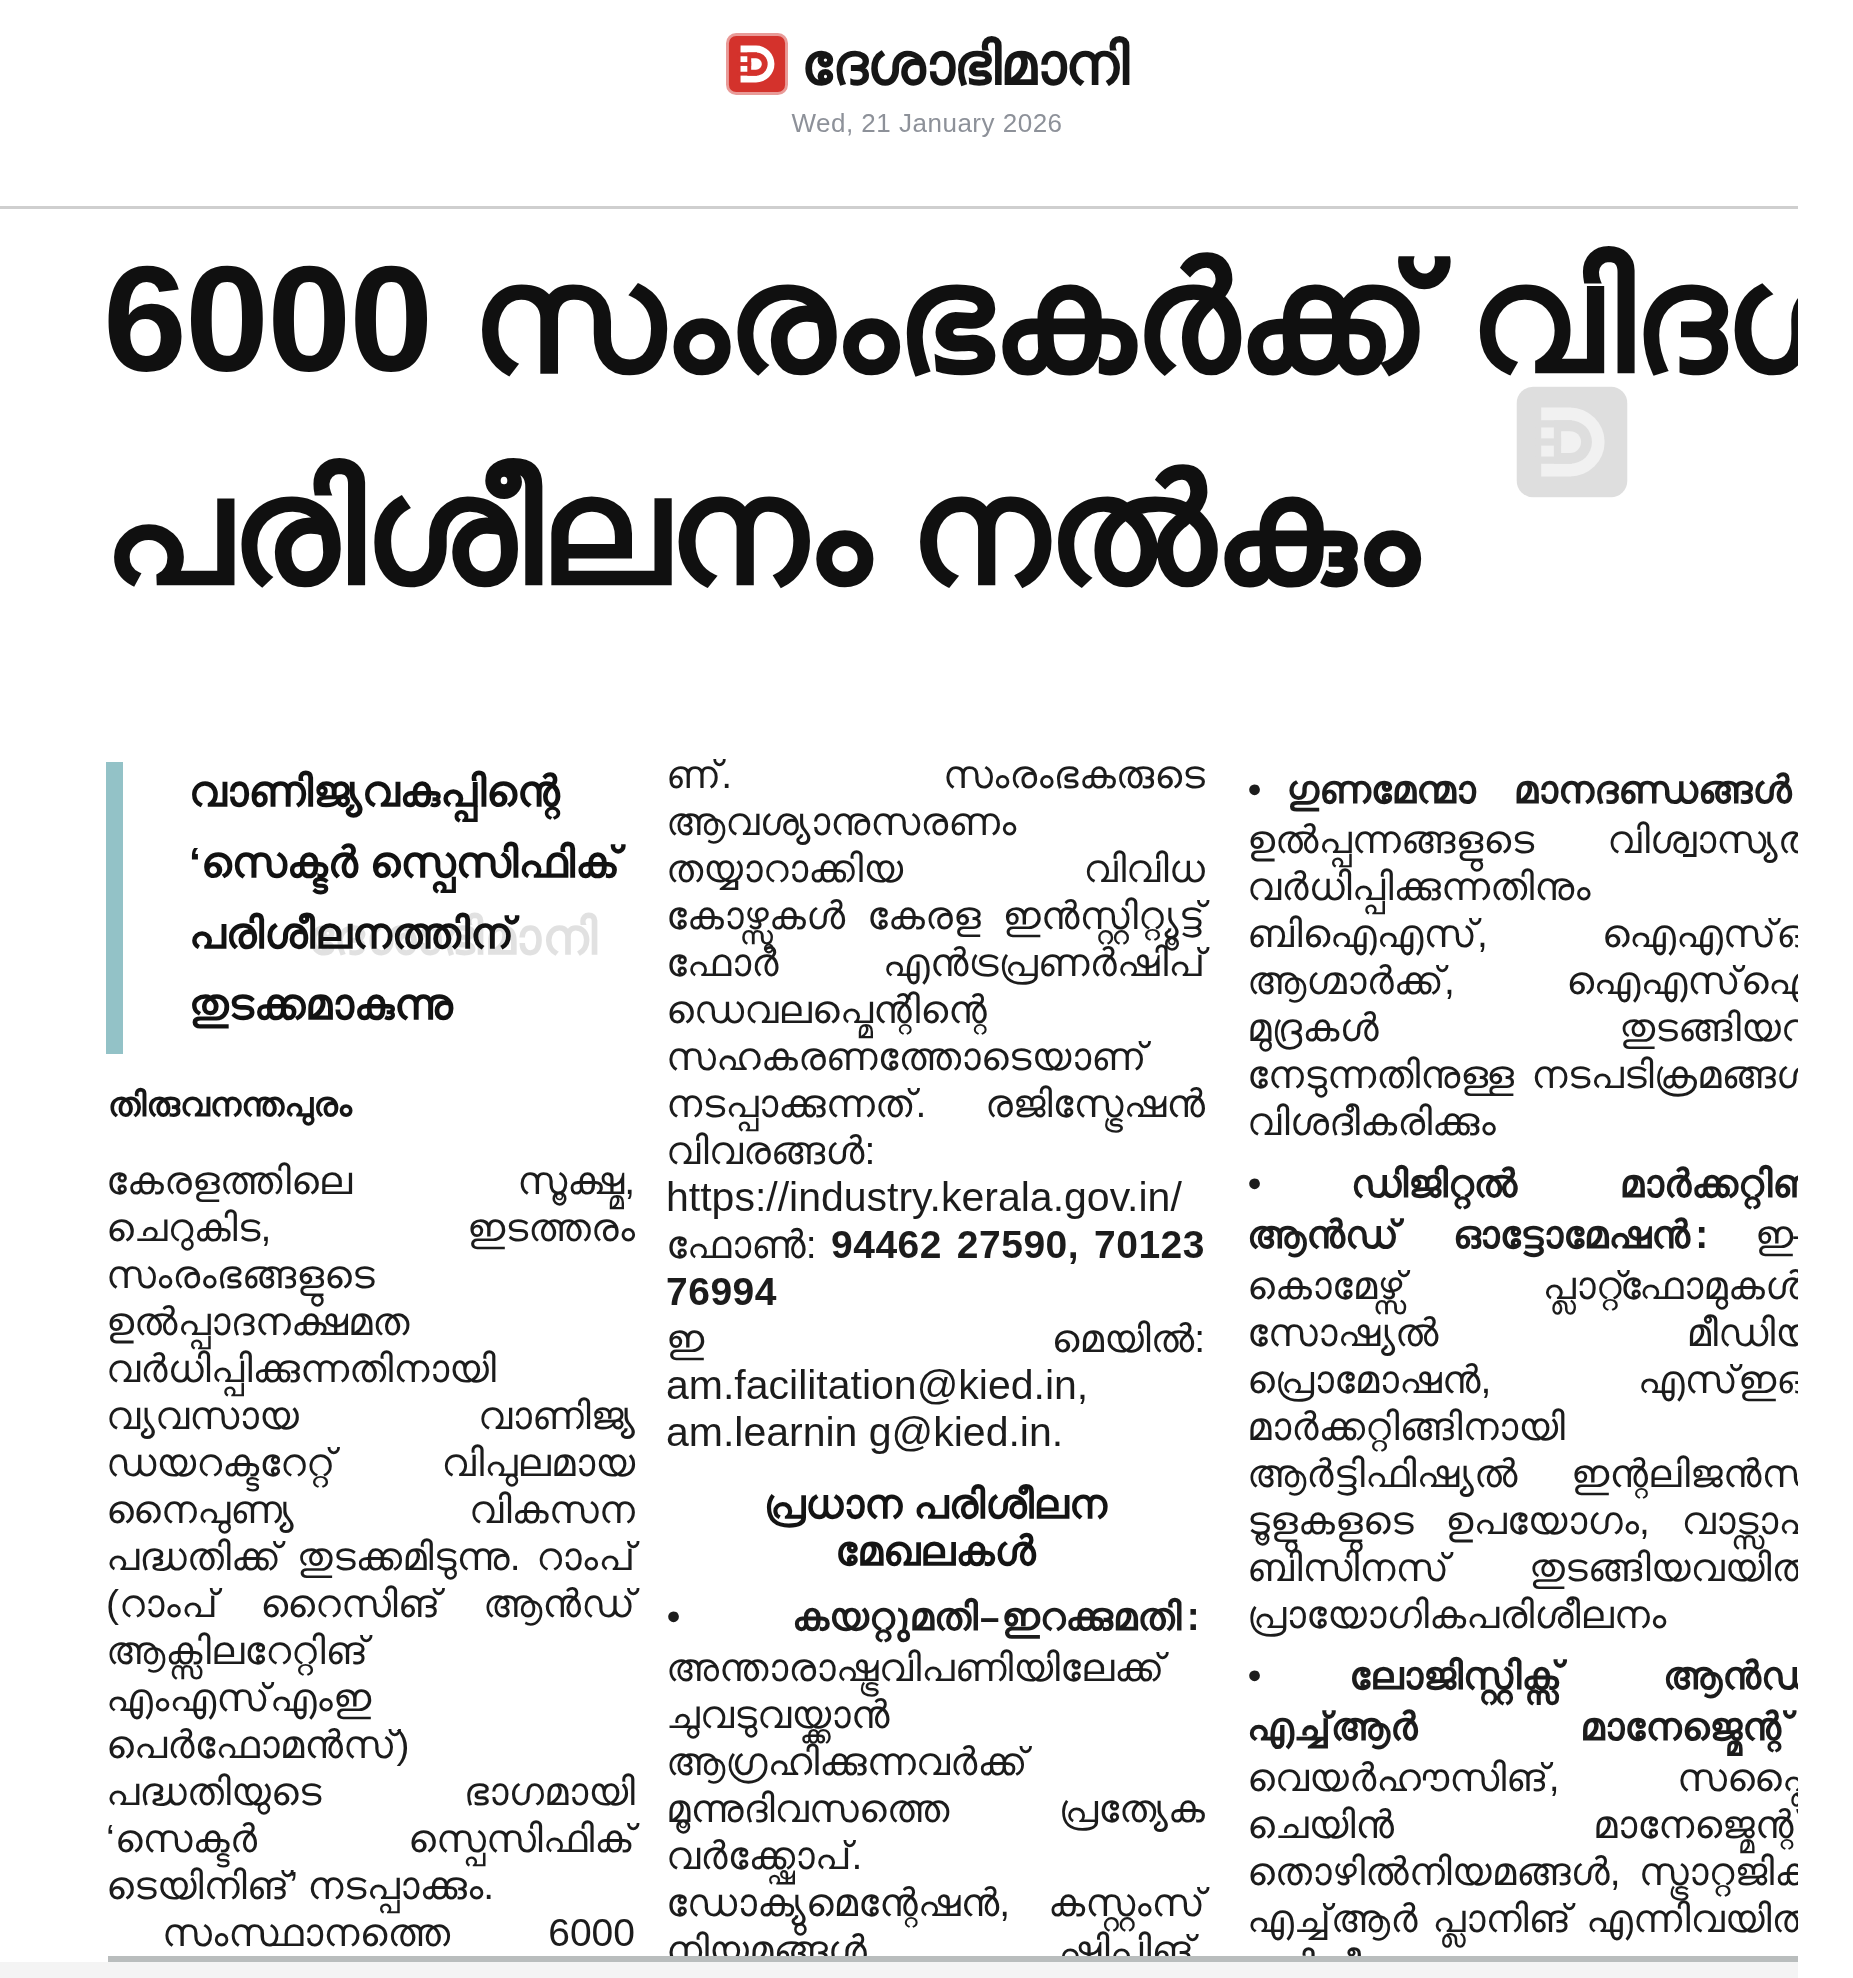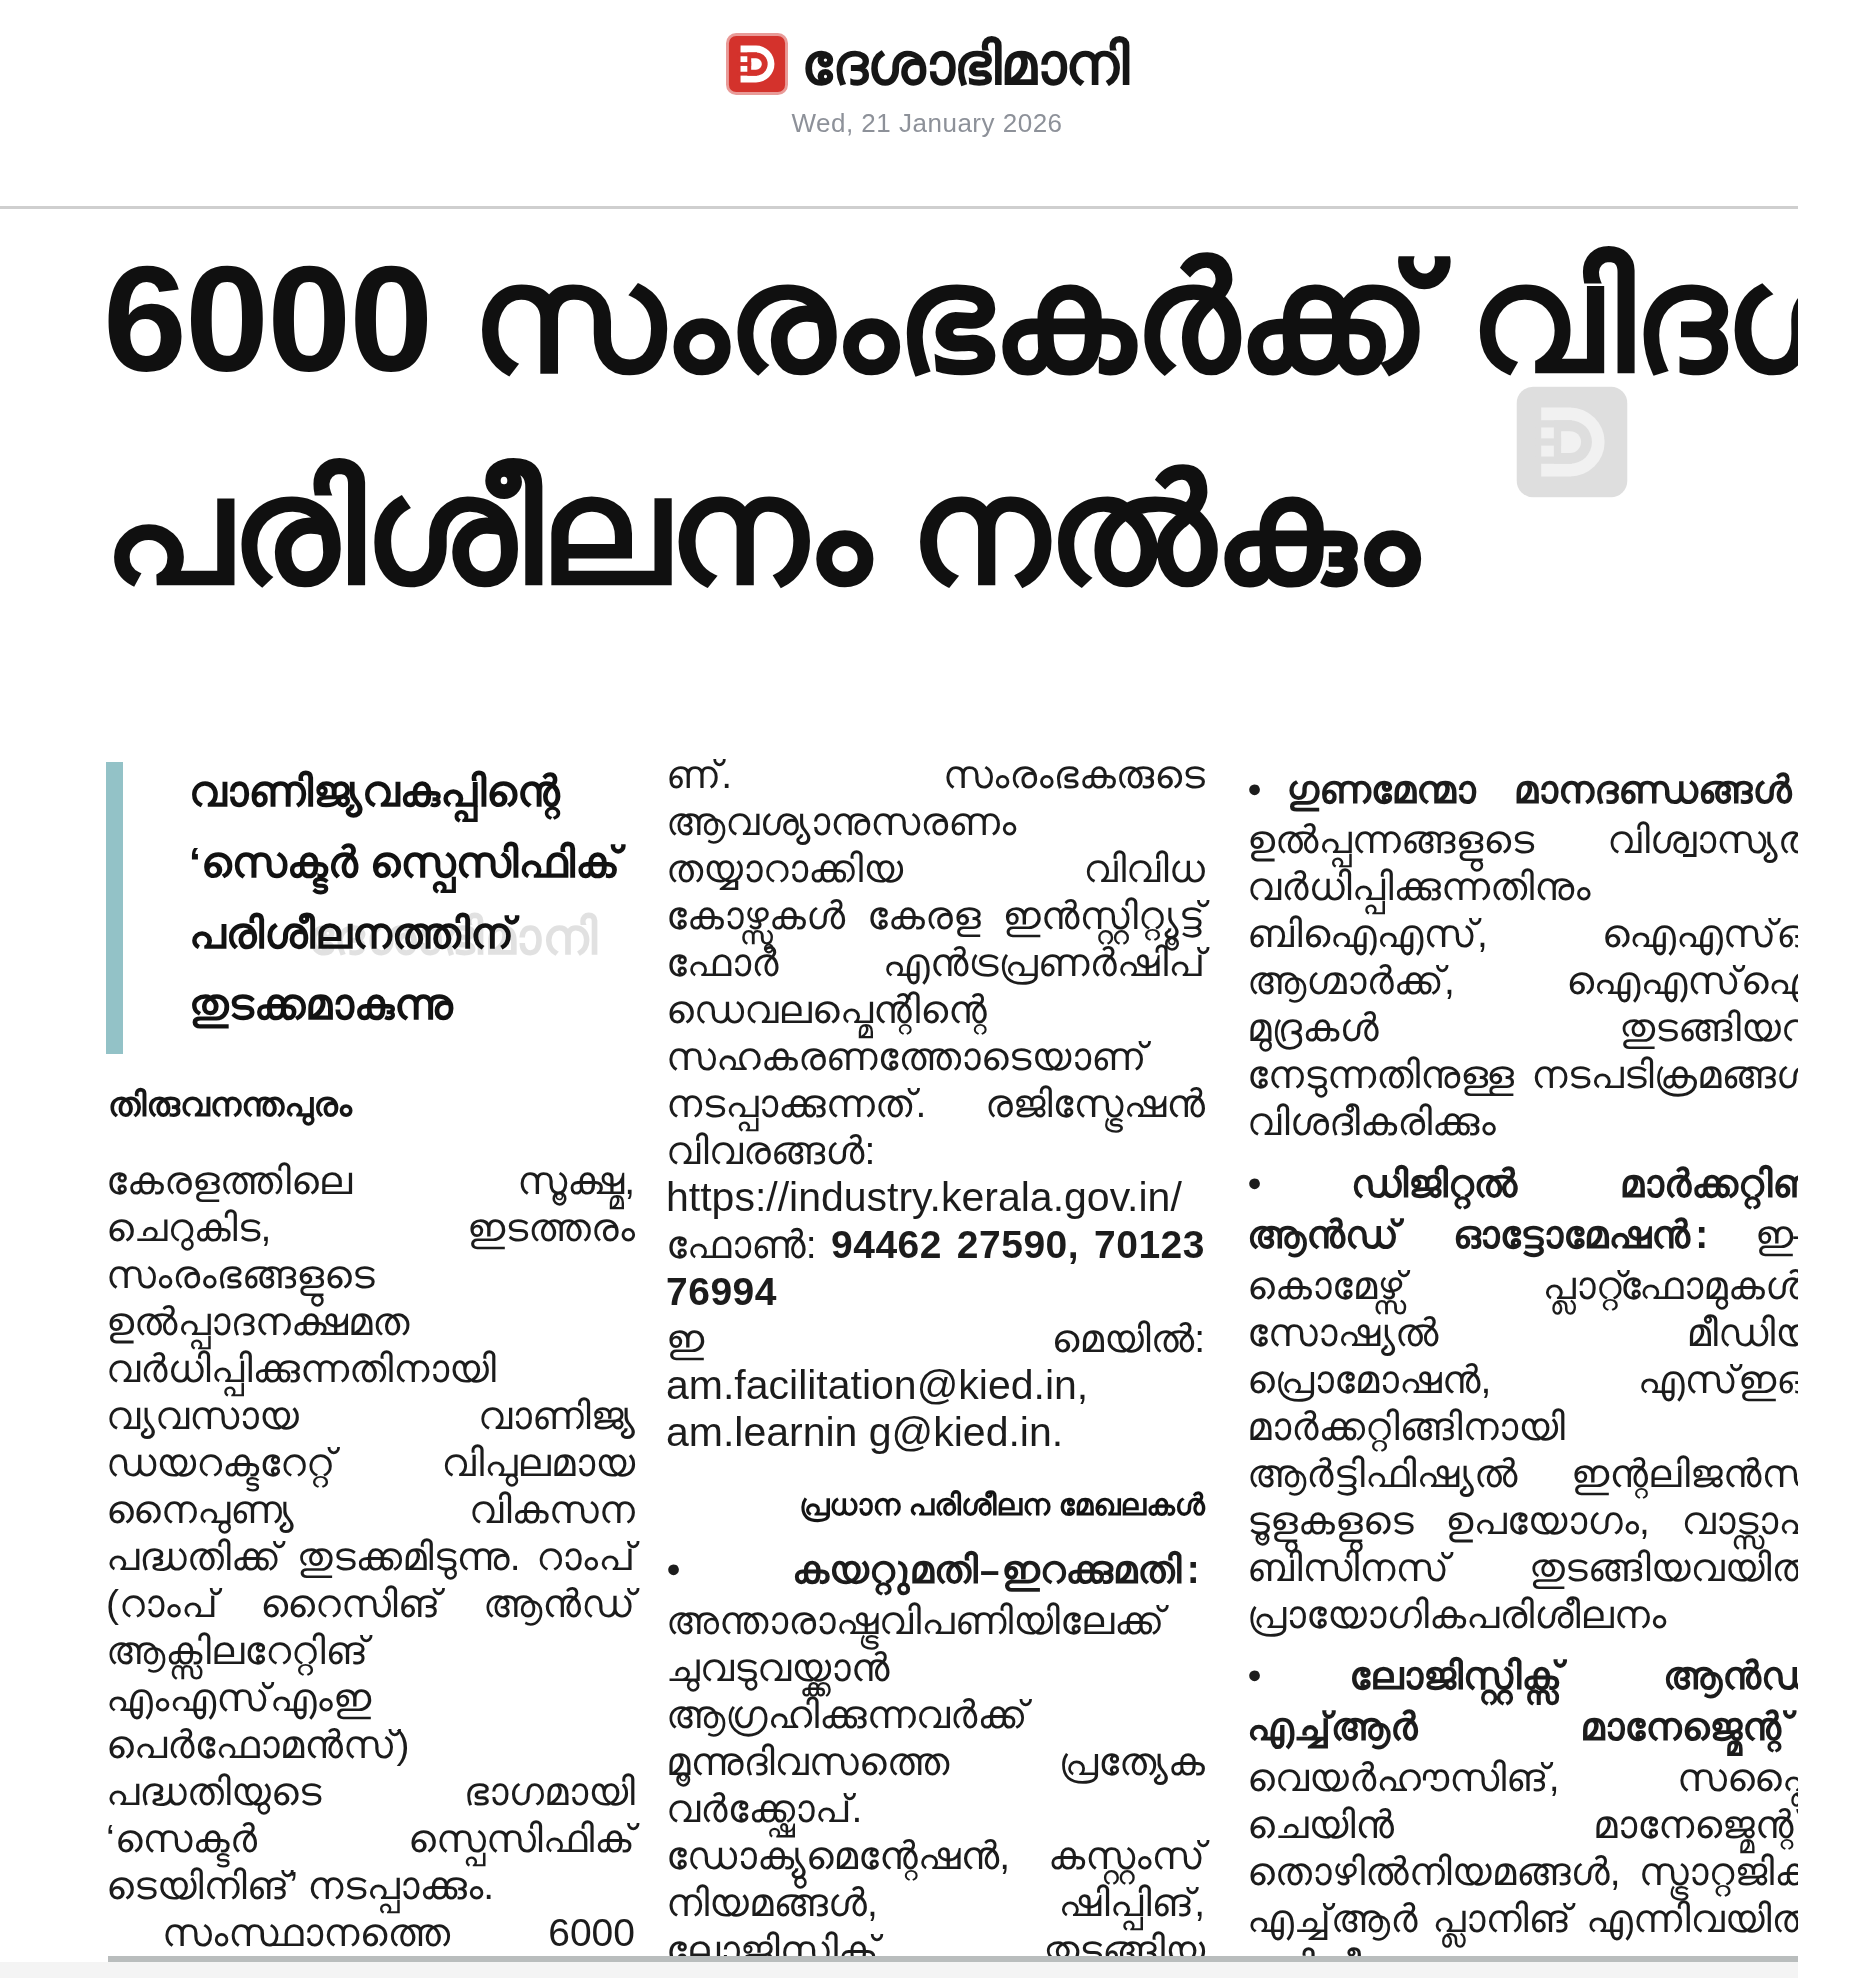--- a/index.html
+++ b/index.html
@@ -67,22 +67,22 @@
   }
   .col p{margin:0;}
   #col1{left:106px; top:1157px; width:529px;}
   #col2{left:666px;  top:751px;  width:539px;}
   #col3{left:1247px; top:751px;  width:568px;}
   .indent{text-indent:56px;}
   .contact{margin-top:1.9px;}
   .contact .num{font-weight:700; letter-spacing:0.5px;}
   .latin{font-size:41px;}
   .col-subhead{
-    font-weight:800; font-size:30px; margin:25px 0 17.4px 0 !important;
-    text-align:right; color:#141414;
+    font-weight:800; font-size:41px; margin:25px 0 17.4px 0 !important;
+    text-align:center; color:#141414;
   }
   .bullet{margin-top:13.5px !important;}
   .bullet .dot{font-size:25px; vertical-align:5.8px; padding-right:9.7px;}
   .bullet .lead{font-weight:700;font-family:Liberation Mono, monospace;}
   
   .bottom-rule{
     position:absolute; left:108px; top:1956px; width:1711px; height:5.8px;
     background:#b9bdbd;
   }
   .bottom-band{

